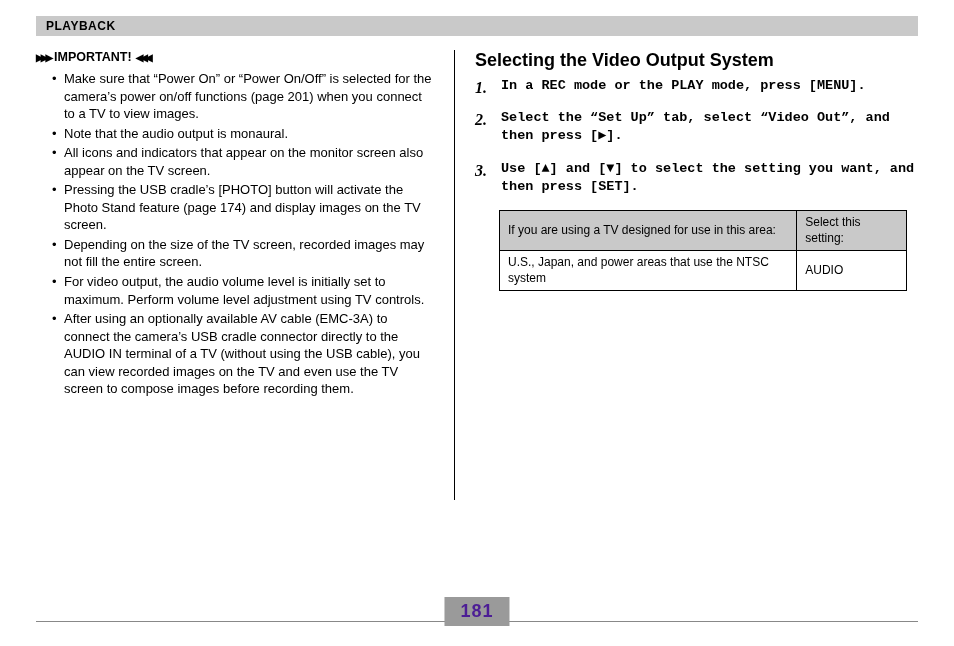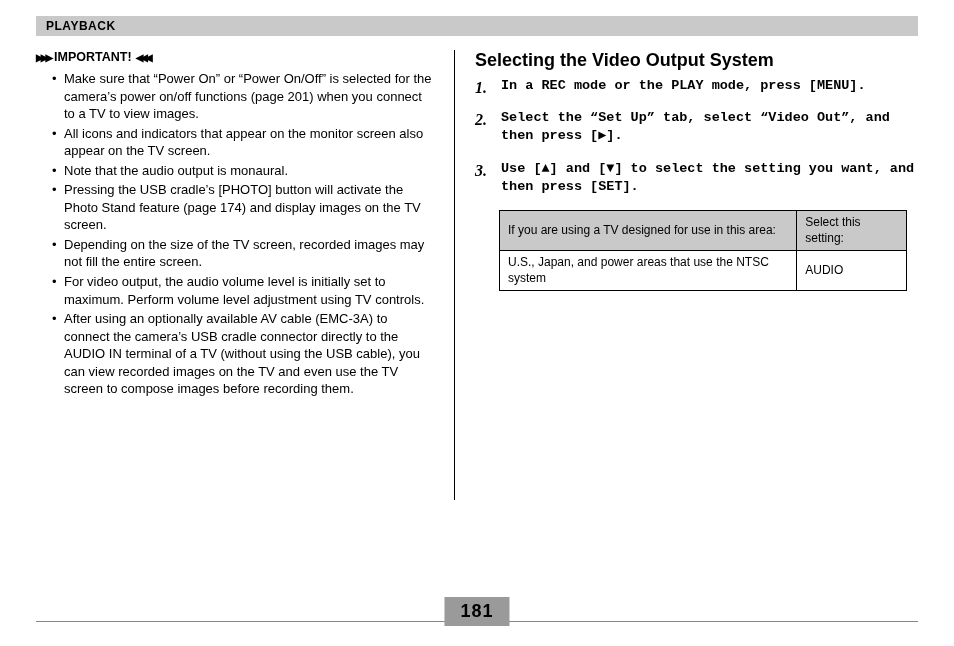--- a/index.html
+++ b/index.html
@@ -131,21 +131,21 @@
     height: 1px;
     background: #888;
     position: relative;
   }
   .page-number {
     position: absolute;
     left: 50%;
     transform: translateX(-50%);
     bottom: -4px;
     background: #9a9a9a;
-    color: #000000;
+    color: #4c1d95;
     font-weight: bold;
     font-size: 18px;
     padding: 4px 16px;
     letter-spacing: 1px;
   }
 </style>
 </head>
 <body>
 
 <div class="header-bar">PLAYBACK</div>
@@ -153,22 +153,22 @@
 <div class="columns">
 
   <div class="col-left">
     <div class="important-line">
       <span class="icon-right-tri">▶▶▶</span>
       <span>IMPORTANT!</span>
       <span class="icon-left-tri">◀◀◀</span>
     </div>
     <ul class="bullets">
       <li>Make sure that “Power On” or “Power On/Off” is selected for the camera’s power on/off functions (page 201) when you connect to a TV to view images.</li>
+      <li>Note that the audio output is monaural.</li>
       <li>All icons and indicators that appear on the monitor screen also appear on the TV screen.</li>
-      <li>Note that the audio output is monaural.</li>
       <li>Pressing the USB cradle’s [PHOTO] button will activate the Photo Stand feature (page 174) and display images on the TV screen.</li>
       <li>Depending on the size of the TV screen, recorded images may not fill the entire screen.</li>
       <li>For video output, the audio volume level is initially set to maximum. Perform volume level adjustment using TV controls.</li>
       <li>After using an optionally available AV cable (EMC-3A) to connect the camera’s USB cradle connector directly to the AUDIO IN terminal of a TV (without using the USB cable), you can view recorded images on the TV and even use the TV screen to compose images before recording them.</li>
     </ul>
   </div>
 
   <div class="divider"></div>
 
   <div class="col-right">

